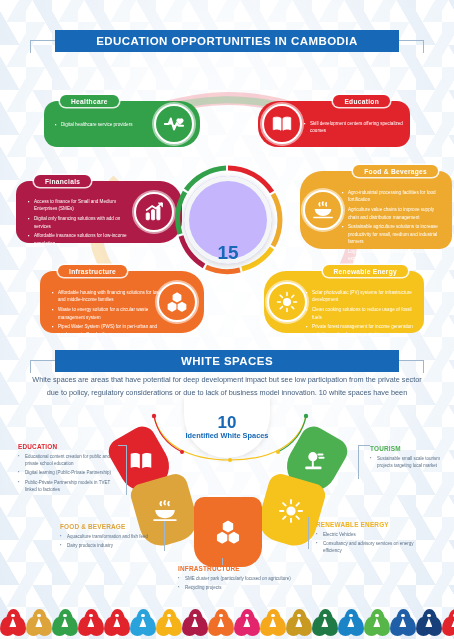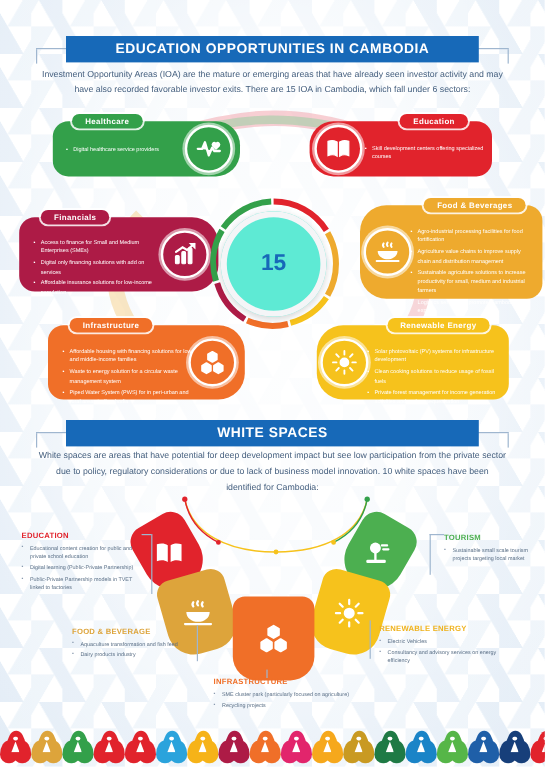--- a/index.html
+++ b/index.html
@@ -103,23 +103,23 @@
     display: flex; align-items: center; justify-content: center;
     box-shadow: 0 0 0 2px rgba(255,255,255,.55);
   }
   .badge svg { width: 22px; height: 22px; fill: #fff; stroke: #fff; }
 
   
   #hub { position: absolute; left: 172px; top: 164px; width: 112px; height: 112px; }
   #hub .ringsvg { position:absolute; inset:0; }
   #hub .disc {
     position: absolute; left: 12px; top: 12px; width: 88px; height: 88px;
-    border-radius: 50%; background: #5eead4;
+    border-radius: 50%; background: #c4b5fd;
     box-shadow: 0 2px 6px rgba(0,0,0,.16), inset 0 0 0 5px #f4f5f7;
-    display: flex; flex-direction: column; align-items: center; justify-content: center;
+    display: flex; flex-direction: column; align-items: center; justify-content: flex-end;
     text-align: center; color: #1769b8; gap: 39px;
   }
   #hub .big { font-size: 19px; font-weight: bold; line-height: 1; margin-bottom: 2px; }
   #hub .lbl { font-size: 7.4px; font-weight: bold; line-height: 1.32; }
 
   
   #hub2 {
     position: absolute; left: 184px; top: 396px; width: 86px; height: 62px;
     background: #ffffff; border-radius: 0 0 43px 43px;
     display: flex; flex-direction: column; align-items: center; justify-content: center;
@@ -173,21 +173,20 @@
 
 <div class="bg-pattern"></div>
 <div class="bg-wash"></div>
 
 <div class="page">
 
   <div class="banner-wrap" style="top:30px">
     <div class="banner-rule"></div>
     <div class="banner">EDUCATION OPPORTUNITIES IN CAMBODIA</div>
   </div>
-  <div class="intro" style="top:56px">Investment Opportunity Areas (IOA) are the mature or emerging areas that have already seen investor activity and may have also recorded favorable investor exits. There are 15 IOA in Cambodia, which fall under 6 sectors:</div>
 
   <svg style="position:absolute;left:0;top:90px;width:454px;height:250px;z-index:0">
     <path d="M150,22 C210,4 250,4 305,22" stroke="#f2a8ae" stroke-width="13" fill="none" opacity=".55"></path>
     <path d="M150,22 C205,6 245,6 300,20" stroke="#8fcf9e" stroke-width="7" fill="none" opacity=".5"></path>
     <path d="M118,90 C88,120 88,160 120,196" stroke="#f6d089" stroke-width="13" fill="none" opacity=".5"></path>
     <path d="M330,92 C362,124 360,164 330,198" stroke="#f2a8ae" stroke-width="12" fill="none" opacity=".45"></path>
   </svg>
 
   <div class="card" id="card-healthcare">
     <div class="tag">Healthcare</div>
@@ -347,20 +346,24 @@
   </div>
 
   <div class="petal" id="p-infra" style="left:194px;top:497px;width:68px;height:70px;background:#f06f28;border-radius:10px 10px 20px 20px;">
     <svg class="icon" viewBox="0 0 24 24" fill="none" stroke="#fff" stroke-width="1.6" stroke-linejoin="round">
       <path d="M12 2.4 16 4.7v4.6L12 11.6 8 9.3V4.7z"></path>
       <path d="M6.6 12.6 10.6 15v4.6l-4 2.3-4-2.3V15z"></path>
       <path d="M17.4 12.6 21.4 15v4.6l-4 2.3-4-2.3V15z"></path>
     </svg>
   </div>
 
+  <div id="hub2">
+    <div class="big">10</div>
+    <div class="lbl">Identified White Spaces</div>
+  </div>
 
   <div class="ws" style="left:18px;top:443px;width:100px">
     <h4 style="color:#e1232c">EDUCATION</h4>
     <ul>
       <li>Educational content creation for public and private school education</li>
       <li>Digital learning (Public-Private Partnership)</li>
       <li>Public-Private Partnership models in TVET linked to factories</li>
     </ul>
     <div class="bracket" style="left:100px;top:2px;width:8px;height:50px;border-left:none;border-right:none;border-bottom:none;border-top:1px solid #9fb6cf"></div>
     <div class="bracket" style="left:108px;top:2px;width:1px;height:50px;border:none;border-left:1px solid #9fb6cf"></div>

